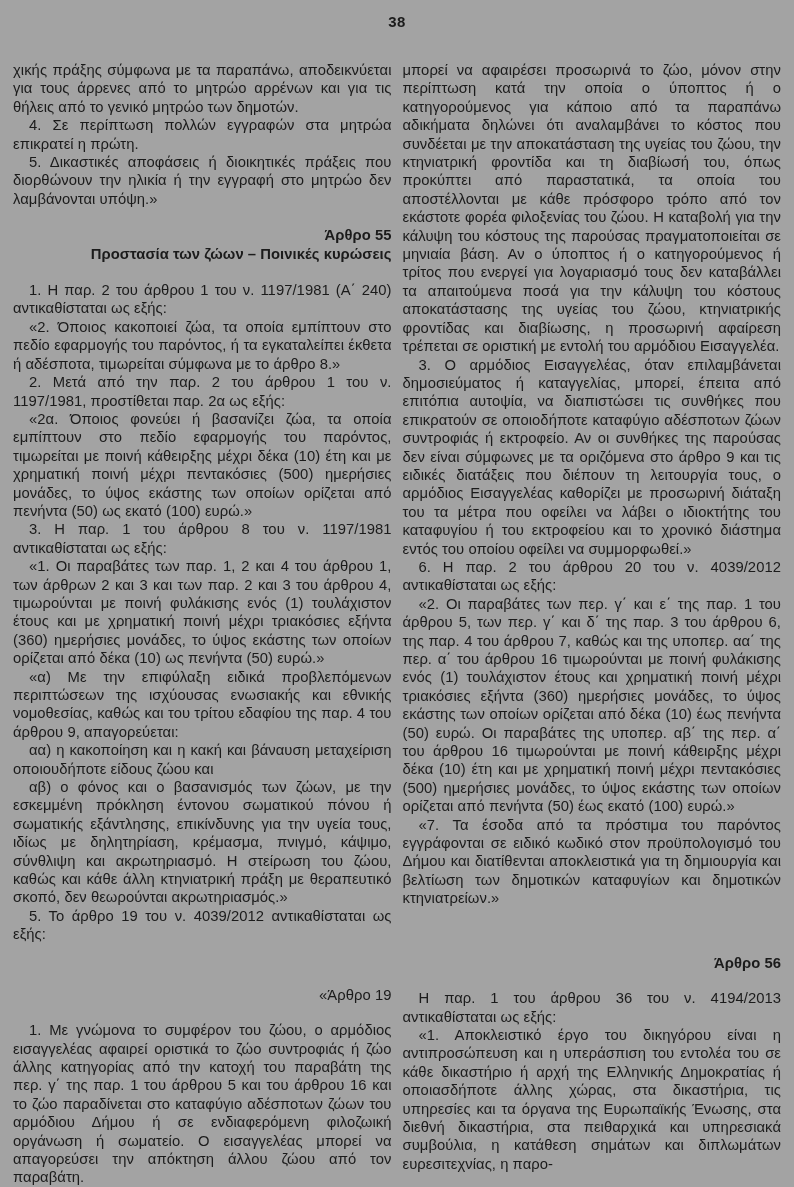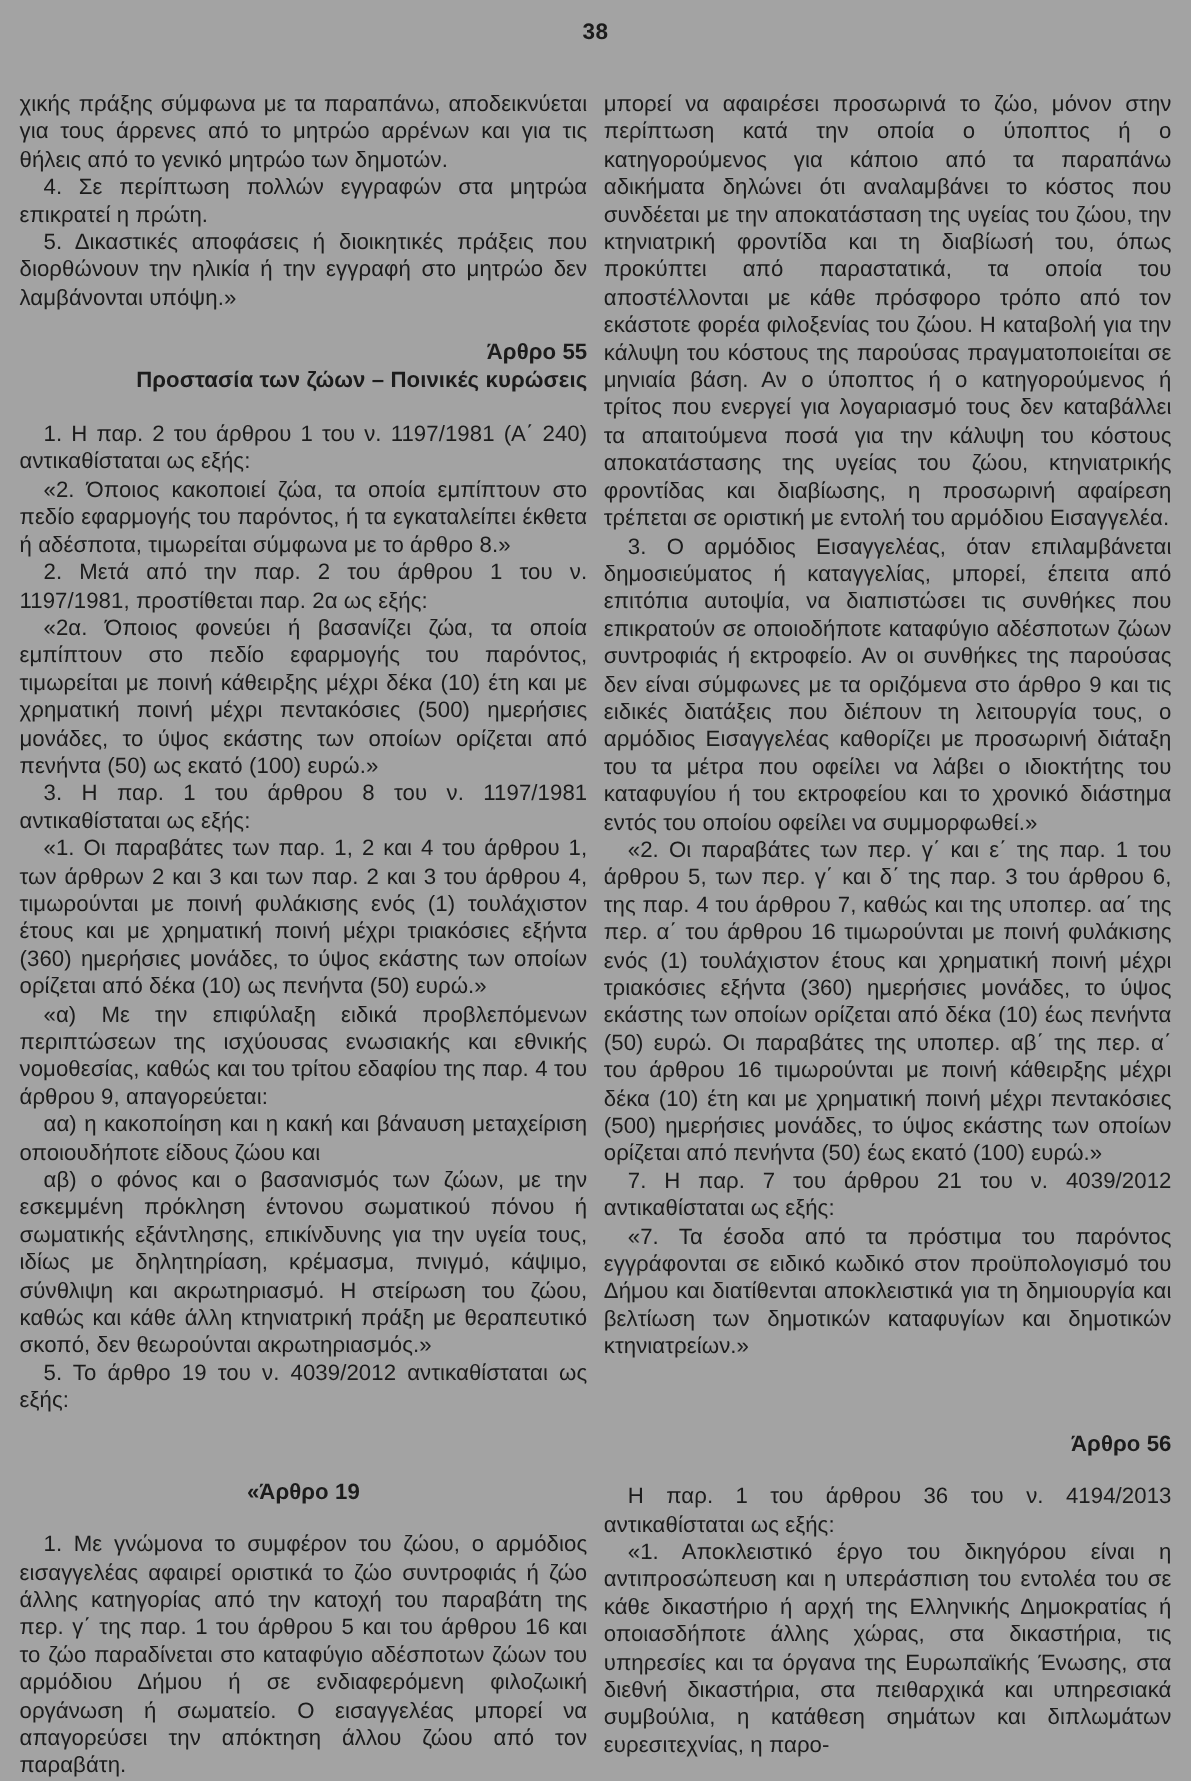--- a/index.html
+++ b/index.html
@@ -51,22 +51,21 @@
   }
   .heading div {
     text-align: right;
   }
   .subheading {
     text-align: center;
     font-weight: normal;
     margin: 42px 0 17px 0;
   }
   .subheading div {
-    text-align: center;
-    font-weight: bold;
+    text-align: right;
   }
   .heading-a56 {
     margin: 46px 0 17px 0;
   }
 </style>
 </head>
 <body>
 
 <div class="page">
 
@@ -99,22 +98,22 @@
         <div>«Άρθρο 19</div>
       </div>
 
       <p>1. Με γνώμονα το συμφέρον του ζώου, ο αρμόδιος εισαγγελέας αφαιρεί οριστικά το ζώο συντροφιάς ή ζώο άλλης κατηγορίας από την κατοχή του παραβάτη της περ. γ΄ της παρ. 1 του άρθρου 5 και του άρθρου 16 και το ζώο παραδίνεται στο καταφύγιο αδέσποτων ζώων του αρμόδιου Δήμου ή σε ενδιαφερόμενη φιλοζωική οργάνωση ή σωματείο. Ο εισαγγελέας μπορεί να απαγορεύσει την απόκτηση άλλου ζώου από τον παραβάτη.</p>
 
     </div>
 
     <div class="col">
       <p class="cont">μπορεί να αφαιρέσει προσωρινά το ζώο, μόνον στην περίπτωση κατά την οποία ο ύποπτος ή ο κατηγορούμενος για κάποιο από τα παραπάνω αδικήματα δηλώνει ότι αναλαμβάνει το κόστος που συνδέεται με την αποκατάσταση της υγείας του ζώου, την κτηνιατρική φροντίδα και τη διαβίωσή του, όπως προκύπτει από παραστατικά, τα οποία του αποστέλλονται με κάθε πρόσφορο τρόπο από τον εκάστοτε φορέα φιλοξενίας του ζώου. Η καταβολή για την κάλυψη του κόστους της παρούσας πραγματοποιείται σε μηνιαία βάση. Αν ο ύποπτος ή ο κατηγορούμενος ή τρίτος που ενεργεί για λογαριασμό τους δεν καταβάλλει τα απαιτούμενα ποσά για την κάλυψη του κόστους αποκατάστασης της υγείας του ζώου, κτηνιατρικής φροντίδας και διαβίωσης, η προσωρινή αφαίρεση τρέπεται σε οριστική με εντολή του αρμόδιου Εισαγγελέα.</p>
       <p>3. Ο αρμόδιος Εισαγγελέας, όταν επιλαμβάνεται δημοσιεύματος ή καταγγελίας, μπορεί, έπειτα από επιτόπια αυτοψία, να διαπιστώσει τις συνθήκες που επικρατούν σε οποιοδήποτε καταφύγιο αδέσποτων ζώων συντροφιάς ή εκτροφείο. Αν οι συνθήκες της παρούσας δεν είναι σύμφωνες με τα οριζόμενα στο άρθρο 9 και τις ειδικές διατάξεις που διέπουν τη λειτουργία τους, ο αρμόδιος Εισαγγελέας καθορίζει με προσωρινή διάταξη του τα μέτρα που οφείλει να λάβει ο ιδιοκτήτης του καταφυγίου ή του εκτροφείου και το χρονικό διάστημα εντός του οποίου οφείλει να συμμορφωθεί.»</p>
+      <p>6. Η παρ. 2 του άρθρου 20 του ν. 4039/2012 αντικαθίσταται ως εξής:</p>
       <p>«2. Οι παραβάτες των περ. γ΄ και ε΄ της παρ. 1 του άρθρου 5, των περ. γ΄ και δ΄ της παρ. 3 του άρθρου 6, της παρ. 4 του άρθρου 7, καθώς και της υποπερ. αα΄ της περ. α΄ του άρθρου 16 τιμωρούνται με ποινή φυλάκισης ενός (1) τουλάχιστον έτους και χρηματική ποινή μέχρι τριακόσιες εξήντα (360) ημερήσιες μονάδες, το ύψος εκάστης των οποίων ορίζεται από δέκα (10) έως πενήντα (50) ευρώ. Οι παραβάτες της υποπερ. αβ΄ της περ. α΄ του άρθρου 16 τιμωρούνται με ποινή κάθειρξης μέχρι δέκα (10) έτη και με χρηματική ποινή μέχρι πεντακόσιες (500) ημερήσιες μονάδες, το ύψος εκάστης των οποίων ορίζεται από πενήντα (50) έως εκατό (100) ευρώ.»</p>
-      <p>7. Η παρ. 7 του άρθρου 21 του ν. 4039/2012 αντικαθίσταται ως εξής:</p>
       <p>«7. Τα έσοδα από τα πρόστιμα του παρόντος εγγράφονται σε ειδικό κωδικό στον προϋπολογισμό του Δήμου και διατίθενται αποκλειστικά για τη δημιουργία και βελτίωση των δημοτικών καταφυγίων και δημοτικών κτηνιατρείων.»</p>
 
       <div class="heading heading-a56">
         <div>Άρθρο 56</div>
       </div>
 
       <p>Η παρ. 1 του άρθρου 36 του ν. 4194/2013 αντικαθίσταται ως εξής:</p>
       <p>«1. Αποκλειστικό έργο του δικηγόρου είναι η αντιπροσώπευση και η υπεράσπιση του εντολέα του σε κάθε δικαστήριο ή αρχή της Ελληνικής Δημοκρατίας ή οποιασδήποτε άλλης χώρας, στα δικαστήρια, τις υπηρεσίες και τα όργανα της Ευρωπαϊκής Ένωσης, στα διεθνή δικαστήρια, στα πειθαρχικά και υπηρεσιακά συμβούλια, η κατάθεση σημάτων και διπλωμάτων ευρεσιτεχνίας, η παρο-</p>
     </div>
 

